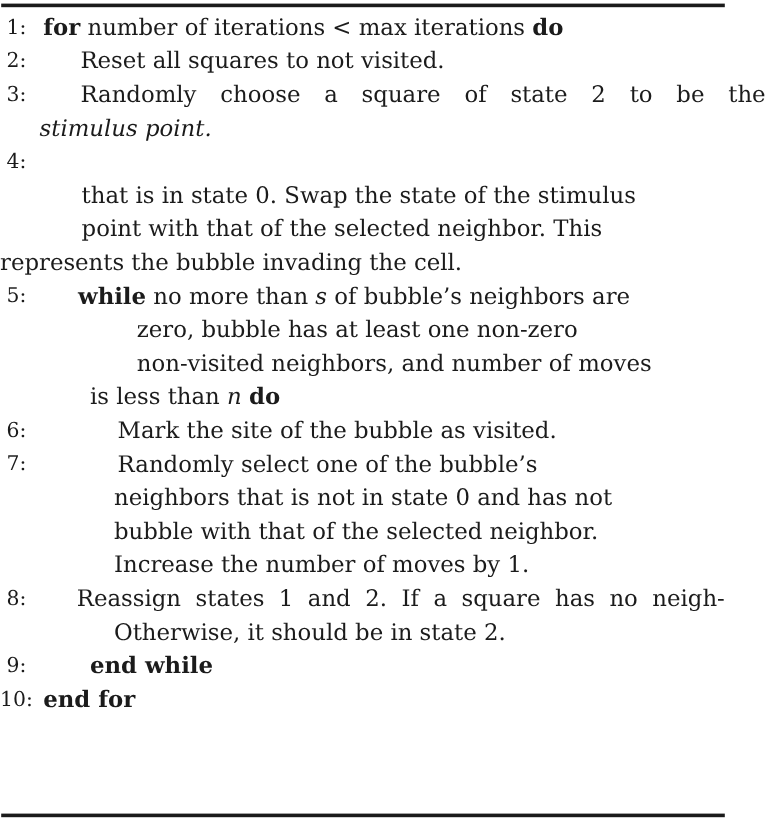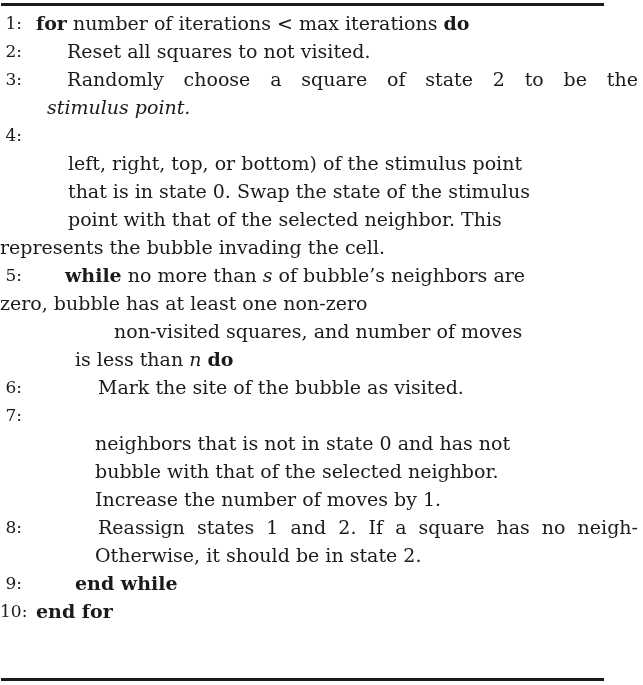--- a/index.html
+++ b/index.html
@@ -45,34 +45,33 @@
 </style>
 </head>
 <body>
 
 <div id="page" style="background: rgb(255, 255, 255); color: rgb(27, 27, 27);">
   <div class="rule rule-top" style="background: rgb(27, 27, 27);"></div>
   <div id="algo-body">
       <div class="row"><span class="lineno">1:</span><span class="stmt" style="margin-left: 36px;"><span class="b">for</span><span> number of iterations &lt; max iterations </span><span class="b">do</span></span></div>
       <div class="row"><span class="lineno">2:</span><span class="stmt" style="margin-left: 67px;"><span>Reset all squares to not visited.</span></span></div>
       <div class="row"><span class="lineno">3:</span><span class="stmt just" style="margin-left: 67px; width: 571px;"><span>Randomly choose a square of state 2 to be the</span></span></div>
-      <div class="row"><span class="lineno"></span><span class="stmt" style="margin-left: 47px;"><span class="i">stimulus point.</span></span></div>
+      <div class="row"><span class="lineno"></span><span class="stmt" style="margin-left: 33px;"><span class="i">stimulus point.</span></span></div>
       <div class="row"><span class="lineno">4:</span></div>
-      <div class="row"><span class="lineno"></span><span class="stmt" style="margin-left: 68px;"><span>left, right, top, or bottom) of the stimulus point</span></span></div>
       <div class="row"><span class="lineno"></span><span class="stmt" style="margin-left: 68px;"><span>that is in state 0. Swap the state of the stimulus</span></span></div>
       <div class="row"><span class="lineno"></span><span class="stmt" style="margin-left: 68px;"><span>point with that of the selected neighbor. This</span></span></div>
       <div class="row"><span class="lineno"></span><span class="stmt" style=""><span>represents the bubble invading the cell.</span></span></div>
       <div class="row"><span class="lineno">5:</span><span class="stmt" style="margin-left: 65px;"><span class="b">while</span><span> no more than </span><span class="i">s</span><span> of bubble’s neighbors are</span></span></div>
-      <div class="row"><span class="lineno"></span><span class="stmt" style=""><span>zero, bubble has at least one non-zero</span></span></div>
-      <div class="row"><span class="lineno"></span><span class="stmt" style="margin-left: 114px;"><span>non-visited squares, and number of moves</span></span></div>
+      <div class="row"><span class="lineno"></span><span class="stmt" style="margin-left: 114px;"><span>zero, bubble has at least one non-zero</span></span></div>
+      <div class="row"><span class="lineno"></span><span class="stmt" style="margin-left: 114px;"><span>non-visited neighbors, and number of moves</span></span></div>
       <div class="row"><span class="lineno"></span><span class="stmt" style="margin-left: 75px;"><span>is less than </span><span class="i">n</span><span> </span><span class="b">do</span></span></div>
       <div class="row"><span class="lineno">6:</span><span class="stmt" style="margin-left: 98px;"><span>Mark the site of the bubble as visited.</span></span></div>
-      <div class="row"><span class="lineno">7:</span></div>
+      <div class="row"><span class="lineno">7:</span><span class="stmt" style="margin-left: 98px;"><span>Randomly select one of the bubble’s</span></span></div>
       <div class="row"><span class="lineno"></span><span class="stmt" style="margin-left: 95px; text-align: right;"><span>neighbors that is not in state 0 and has not</span></span></div>
       <div class="row"><span class="lineno"></span><span class="stmt" style="margin-left: 95px;"><span>bubble with that of the selected neighbor.</span></span></div>
       <div class="row"><span class="lineno"></span><span class="stmt" style="margin-left: 95px;"><span>Increase the number of moves by 1.</span></span></div>
-      <div class="row"><span class="lineno">8:</span><span class="stmt just" style="margin-left: 98px; width: 540px;"><span>Reassign states 1 and 2. If a square has no neigh-</span></span></div>
+      <div class="row"><span class="lineno">8:</span><span class="stmt just" style="margin-left: 64px; width: 540px;"><span>Reassign states 1 and 2. If a square has no neigh-</span></span></div>
       <div class="row"><span class="lineno"></span><span class="stmt" style="margin-left: 95px;"><span>Otherwise, it should be in state 2.</span></span></div>
       <div class="row"><span class="lineno">9:</span><span class="stmt" style="margin-left: 75px;"><span class="b">end while</span></span></div>
       <div class="row"><span class="lineno">10:</span><span class="stmt" style="margin-left: 36px;"><span class="b">end for</span></span></div>
     </div>
   <div class="rule rule-bottom" style="background: rgb(27, 27, 27);"></div>
 </div>
 
 </body></html>

